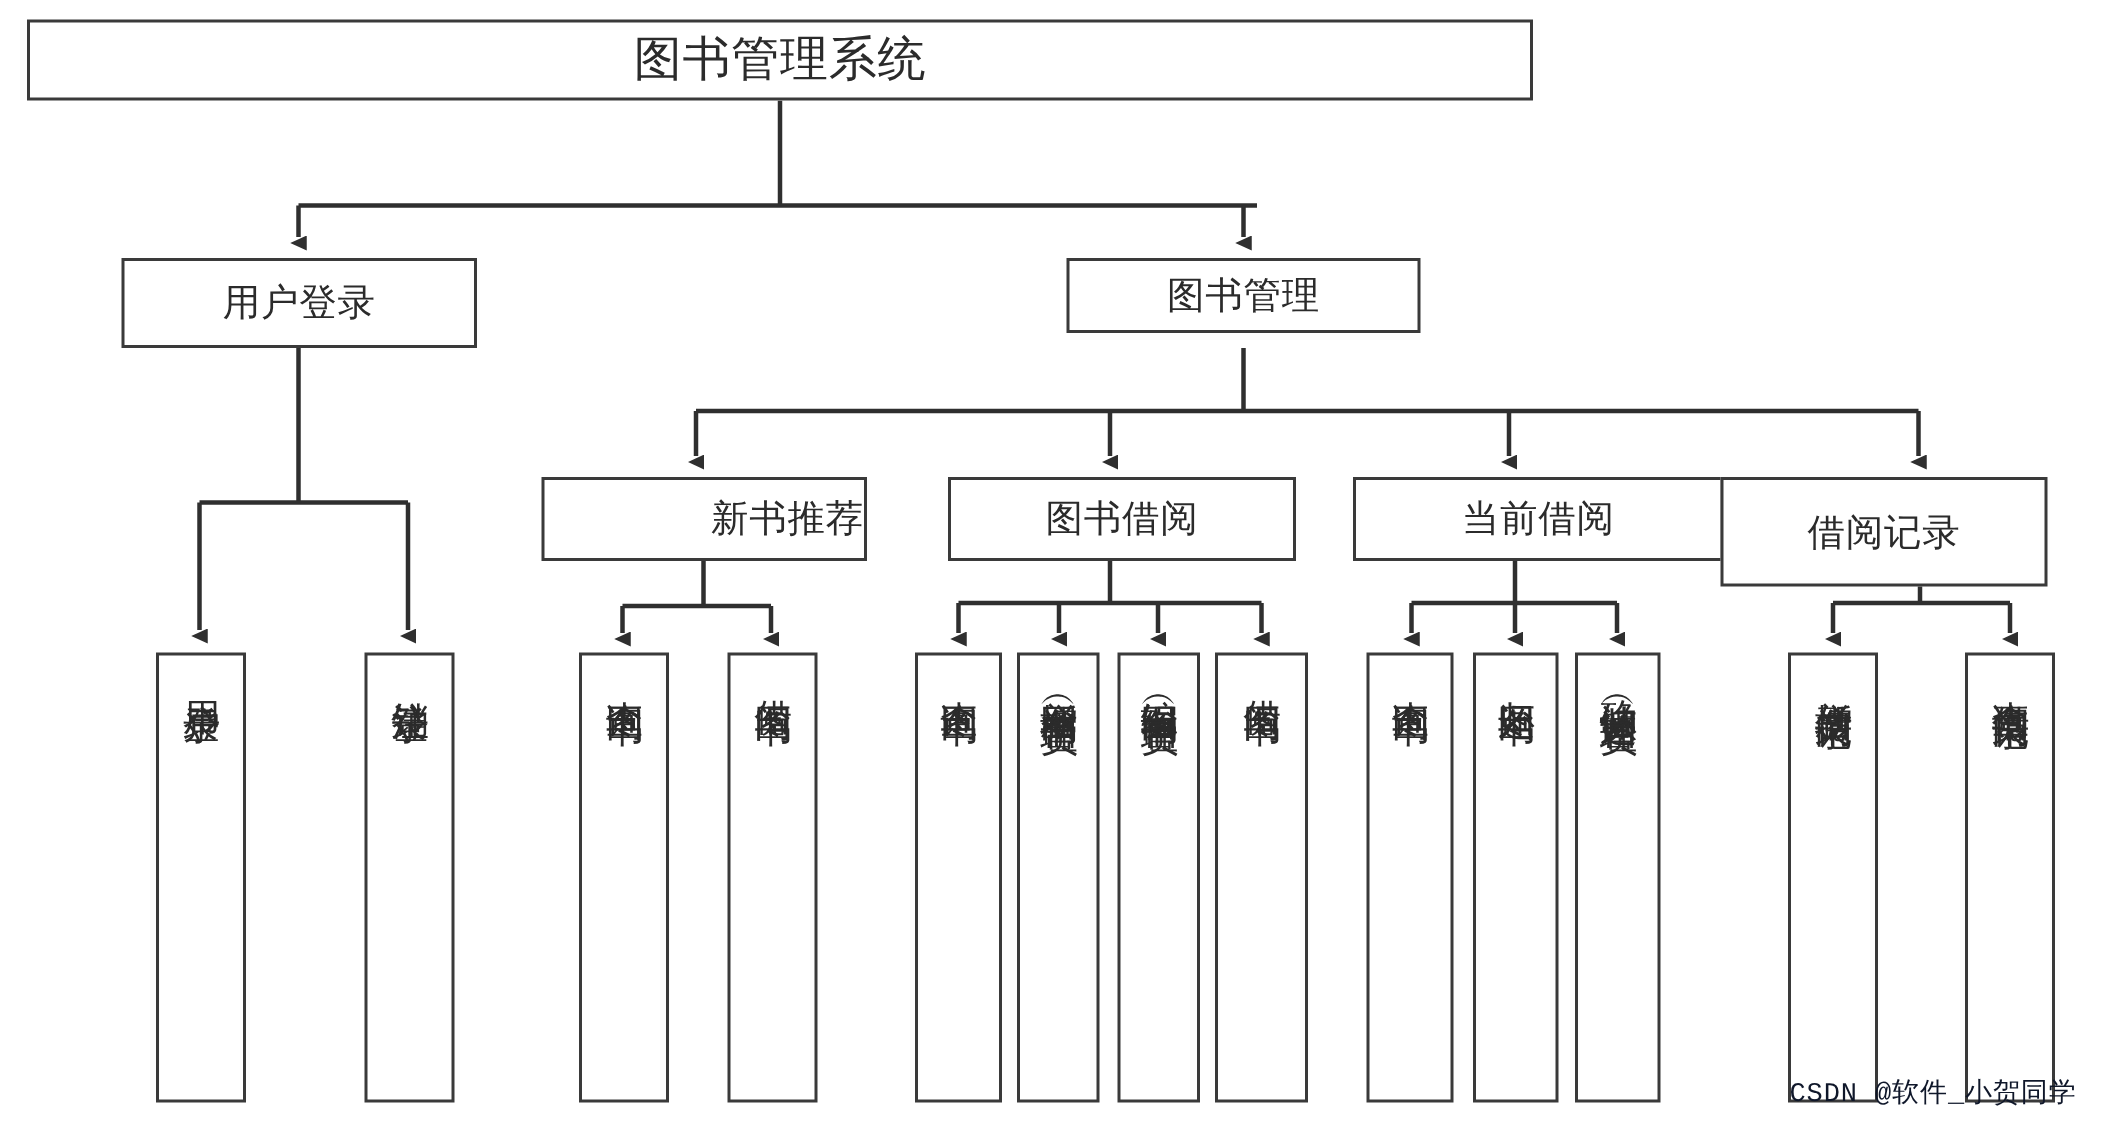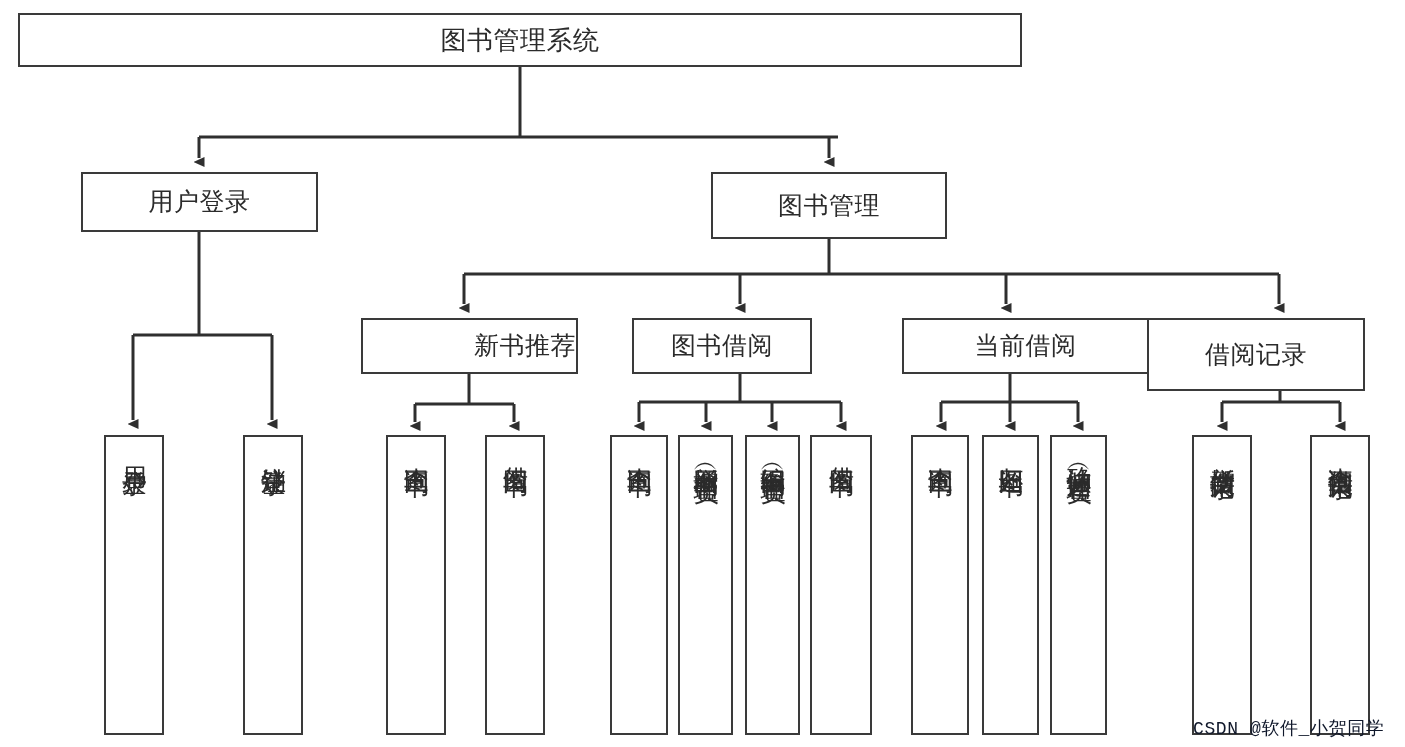--- a/index.html
+++ b/index.html
@@ -41,21 +41,21 @@
     text-align: center;
     line-height: 1.18;
     letter-spacing: 0.5px;
     white-space: nowrap;
   }
   
   .node.horiz .node-label {
     font-size: 25px;
   }
   .node.root .node-label {
-    font-size: 26px;
+    font-size: 32px;
   }
   
   .node.vert {
     align-items: flex-start;
     justify-content: center;
     padding-top: 10px;
   }
   .node.vert .node-label {
     writing-mode: vertical-rl;
     text-orientation: upright;
@@ -133,28 +133,28 @@
     </g>
   </svg>
 
   <div class="node root horiz" style="left:18px; top:13px; width:1004px; height:54px;">
     <span class="node-label">图书管理系统</span>
   </div>
 
   <div class="node horiz" style="left:81px; top:172px; width:237px; height:60px;">
     <span class="node-label">用户登录</span>
   </div>
-  <div class="node horiz" style="left:711px; top:172px; width:236px; height:67px;">
+  <div class="node horiz" style="left:711px; top:172px; width:236px; height:50px;">
     <span class="node-label">图书管理</span>
   </div>
 
   <div class="node horiz" style="left:361px; top:318px; width:217px; height:56px;justify-content:flex-end;">
     <span class="node-label">新书推荐</span>
   </div>
-  <div class="node horiz" style="left:632px; top:318px; width:180px; height:56px;">
+  <div class="node horiz" style="left:632px; top:318px; width:232px; height:56px;">
     <span class="node-label">图书借阅</span>
   </div>
   <div class="node horiz" style="left:902px; top:318px; width:247px; height:56px;">
     <span class="node-label">当前借阅</span>
   </div>
   <div class="node horiz" style="left:1147px; top:318px; width:218px; height:73px;">
     <span class="node-label">借阅记录</span>
   </div>
 
   <div class="node vert" style="left:104px; top:435px; width:60px; height:300px;">

